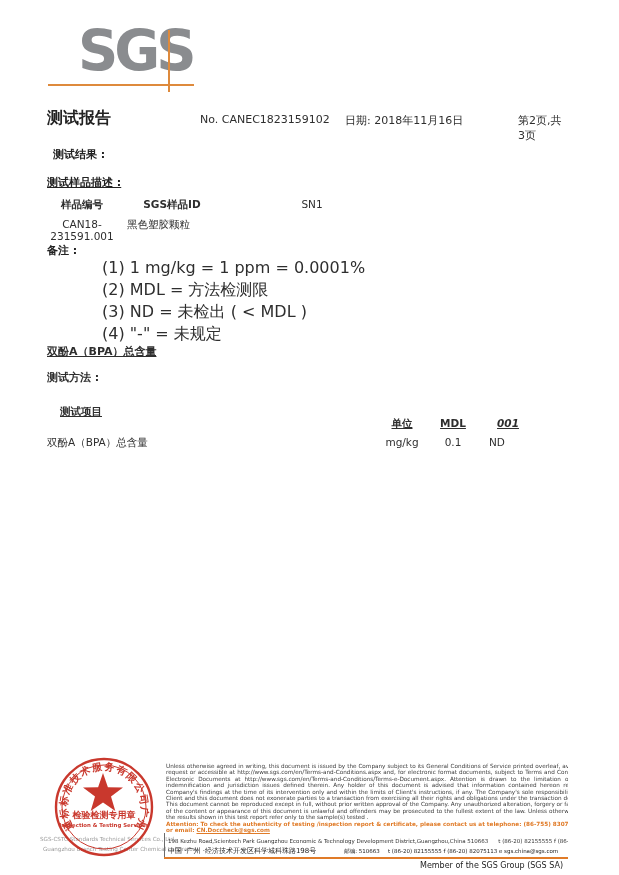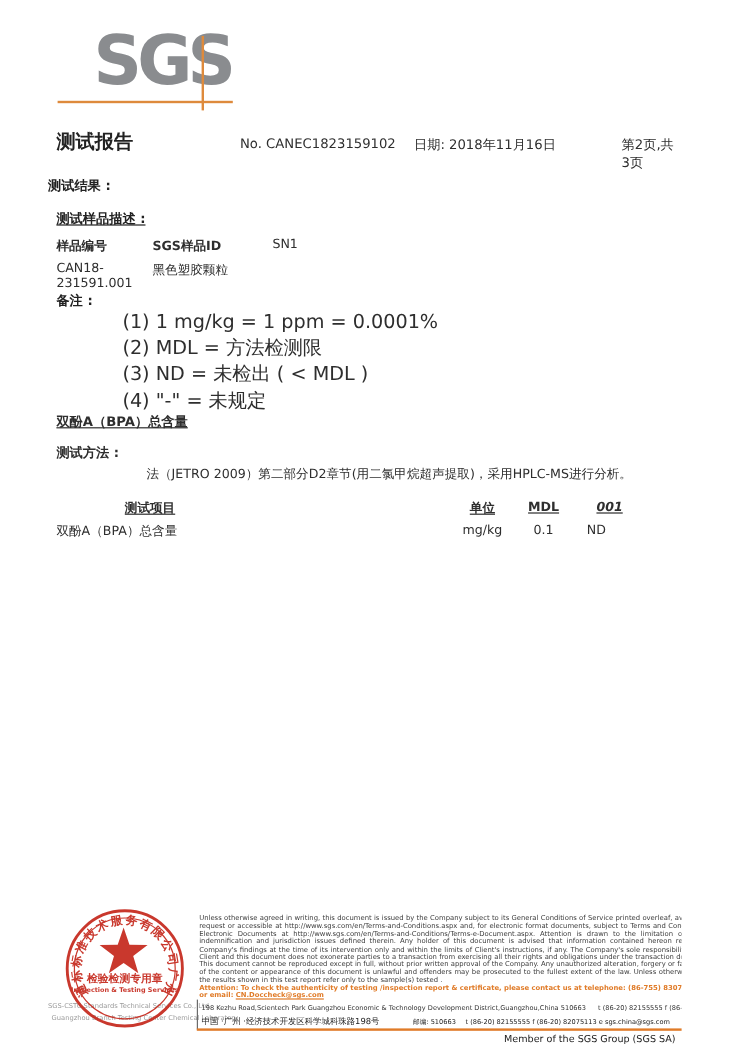--- a/index.html
+++ b/index.html
@@ -17,21 +17,21 @@
   .doc-title{left:47px;top:108px;font-size:16px;font-weight:bold;color:#222;}
   .report-no{left:200px;top:113px;font-size:11px;text-align:right;}
   .report-date{left:345px;top:113px;font-size:11px;}
   .page-info{left:518px;top:113px;font-size:11px;}
   .label{font-size:11px;font-weight:bold;color:#222;}
   .ulabel{text-decoration:underline;}
   
   .sample-grid{left:47px;top:198px;display:grid;grid-template-columns:70px 90px 170px;
     column-gap:10px;font-size:10.5px;}
   .sample-grid .h{font-weight:bold;}
-  .sample-grid .c1,.sample-grid .c2{}
+  .sample-grid .c1,.sample-grid .c2{text-align:center;}
   .sample-grid .c3{text-align:left;}
   .sample-grid div{padding-bottom:6px;}
   
   .remarks{left:102px;top:258px;font-size:16px;}
   .remarks div{height:22px;}
   .bpa-heading{left:47px;top:344px;font-size:11px;font-weight:bold;text-decoration:underline;}
   .method-label{left:47px;top:370px;font-size:11px;font-weight:bold;}
   .method-l1{left:122px;top:368px;font-size:10.5px;width:460px;}
   .method-l2{left:122px;top:388px;font-size:10.5px;width:460px;}
   
@@ -64,44 +64,43 @@
 
   <div class="abs logo-text">SGS</div>
   <div class="abs logo-hline"></div>
   <div class="abs logo-vline"></div>
 
   <div class="abs doc-title">测试报告</div>
   <div class="abs report-no">No. CANEC1823159102</div>
   <div class="abs report-date">日期: 2018年11月16日</div>
   <div class="abs page-info">第2页,共3页</div>
 
-  <div class="abs label" style="left:40px;top:147px;">测试结果 :</div>
+  <div class="abs label" style="left:53px;top:147px;">测试结果 :</div>
   <div class="abs label ulabel" style="left:47px;top:175px;">测试样品描述 :</div>
 
   <div class="abs sample-grid">
     <div class="h c1">样品编号</div>
     <div class="h c2">SGS样品ID</div>
     <div class="c1">SN1</div>
     <div class="c2">CAN18-231591.001</div>
     <div class="c3">黑色塑胶颗粒</div>
   </div>
 
   <div class="abs label" style="left:47px;top:243px;">备注 :</div>
   <div class="abs remarks">
     <div>(1) 1 mg/kg = 1 ppm = 0.0001%</div>
     <div>(2) MDL = 方法检测限</div>
     <div>(3) ND = 未检出 ( &lt; MDL )</div>
     <div>(4) "-" = 未规定</div>
   </div>
 
   <div class="abs bpa-heading">双酚A（BPA）总含量</div>
   <div class="abs method-label">测试方法 :</div>
-  <div class="abs method-l2">法（JETRO 2009）第二部分D2章节(用二氯甲烷超声提取)，采用HPLC-MS进行分析。</div>
 
-  <div class="abs rt-h" style="left:60px;top:417px;margin-left:44px;">测试项目</div>
+  <div class="abs rt-h" style="left:60px;top:405px;">测试项目</div>
   <div class="abs rt-h cbox" style="left:380px;top:417px;">单位</div>
   <div class="abs rt-h cbox" style="left:431px;top:417px;">MDL</div>
   <div class="abs rt-h cbox italic" style="left:486px;top:417px;">001</div>
 
   <div class="abs rt-c" style="left:47px;top:436px;">双酚A（BPA）总含量</div>
   <div class="abs rt-c cbox" style="left:380px;top:436px;">mg/kg</div>
   <div class="abs rt-c cbox" style="left:431px;top:436px;">0.1</div>
   <div class="abs rt-c cbox" style="left:475px;top:436px;">ND</div>
 
   <div class="abs company1">SGS-CSTC Standards Technical Services Co., Ltd.</div>

